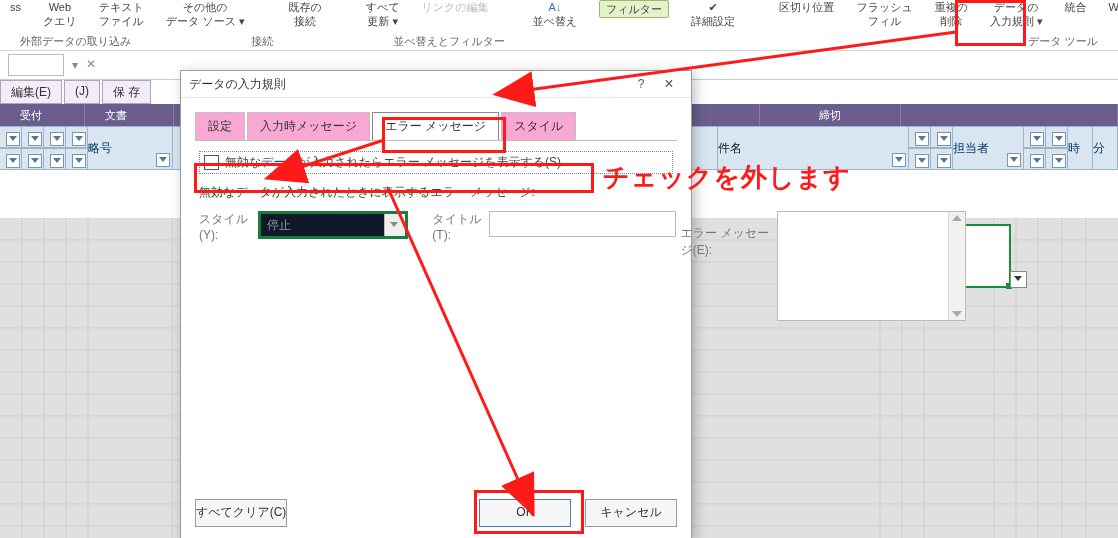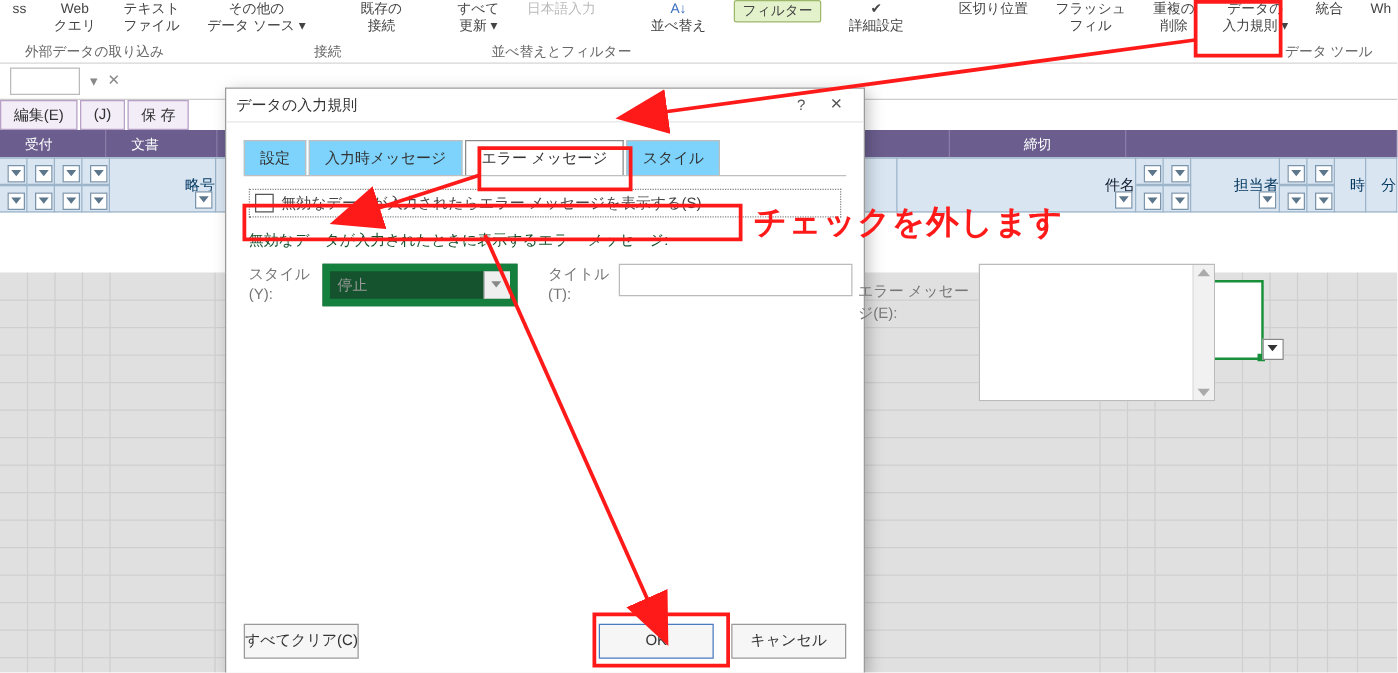--- a/index.html
+++ b/index.html
@@ -19,50 +19,50 @@
   .fxrow .x{width:16px;height:16px;color:#888}
   
   .toolstrip{display:flex;height:24px;align-items:stretch}
   .toolstrip .tb{border:1px solid #b6a0c5;background:#f3edf8;padding:3px 10px;font-size:12px;margin-right:2px}
   .toolstrip .tb:first-child{border-left-width:1px}
   
   .purplebar{position:relative;height:22px;background:#6b5e8e;color:#fff;display:flex;align-items:stretch;font-size:11px}
   .purplebar .seg{border-right:1px solid #8a7ba8;display:flex;align-items:center;padding:0 20px}
   
   .colhdr{position:relative;display:flex;height:44px;background:#d9e6f2}
-  .colhdr .cell{border:1px solid #9cb4c9;border-left:0;display:flex;align-items:center;justify-content:flex-end;position:relative;font-size:12px;color:#073a63}
+  .colhdr .cell{border:1px solid #9cb4c9;border-left:0;display:flex;align-items:center;justify-content:flex-start;position:relative;font-size:12px;color:#073a63}
   .colhdr .drop{position:absolute;bottom:2px;right:2px;width:12px;height:12px;border:1px solid #7a94ab;background:#fff}
   .colhdr .drop::after{content:"";position:absolute;left:2px;top:3px;border-left:4px solid transparent;border-right:4px solid transparent;border-top:5px solid #5c768c}
   .mini{display:flex;flex-direction:column;width:22px}
   .mini .m{flex:1;border:1px solid #9cb4c9;border-left:0;position:relative}
   .mini .m .drop{bottom:1px;right:1px}
   
   .grid{position:absolute;left:0;right:0;top:196px;bottom:0;background:#e0e0e0}
   
   .selcell{position:absolute;border:2px solid #1a8f3a;background:#fff}
   .selcell .handle{position:absolute;right:-3px;bottom:-3px;width:6px;height:6px;background:#1a8f3a}
   .selcell .cdrop{position:absolute;right:-18px;bottom:-2px;width:15px;height:15px;border:1px solid #888;background:#fff}
   .selcell .cdrop::after{content:"";position:absolute;left:3px;top:4px;border-left:4px solid transparent;border-right:4px solid transparent;border-top:5px solid #333}
   
   .dlg{position:absolute;left:180px;top:70px;width:510px;height:468px;background:#fff;border:1px solid #9b9b9b;box-shadow:3px 3px 12px rgba(0,0,0,.25)}
   .dlg .titlebar{height:26px;display:flex;align-items:center;padding:0 8px;font-size:12px;color:#333;border-bottom:1px solid #e6e6e6}
   .dlg .titlebar .sp{flex:1}
   .dlg .titlebar .tb-btn{width:28px;text-align:center;color:#555;}
   .tabs{display:flex;padding:14px 14px 0 14px;gap:2px}
-  .tabs .tab{border:1px solid #bfbfbf;border-bottom:0;background:#7dd3fc;padding:5px 12px;font-size:12px;color:#333}
+  .tabs .tab{border:1px solid #bfbfbf;border-bottom:0;background:#f9a8d4;padding:5px 12px;font-size:12px;color:#333}
   .tabs .tab.active{background:#fff;border-color:#8a8a8a}
   .tabs-underline{height:1px;background:#bfbfbf;margin:0 14px}
   .dlg-body{padding:10px 18px;color:#444}
   .chkrow{display:flex;align-items:center;gap:6px;padding:2px 4px}
   .chk{width:13px;height:13px;border:1px solid #555;background:#fff}
   .section-lbl{margin-top:10px;color:#14532d}
   .frm-row{display:flex;gap:24px;margin-top:10px}
   .col{display:flex;flex-direction:row;gap:4px}
   .lbl{color:#777}
-  .combo{display:flex;width:180px;height:22px;border:6px solid #15803d;background:#14532d;color:#999}
+  .combo{display:flex;width:180px;height:22px;border:3px solid #15803d;background:#0f172a;color:#999}
   .combo .cv{flex:1;padding:3px 6px}
   .combo .cb{width:20px;border-left:1px solid #bbb;background:#efefef;position:relative}
   .combo .cb::after{content:"";position:absolute;left:5px;top:8px;border-left:4px solid transparent;border-right:4px solid transparent;border-top:5px solid #888}
   .txt{width:230px;height:20px;border:1px solid #bbb;background:#fff;color:#999;padding:2px 4px}
   .ta{width:242px;height:108px;border:1px solid #bbb;background:#fff;position:relative}
   .ta .sb{position:absolute;right:0;top:0;width:16px;bottom:0;background:#f1f1f1;border-left:1px solid #ddd}
   .ta .sb::before,.ta .sb::after{content:"";position:absolute;left:3px;border-left:5px solid transparent;border-right:5px solid transparent}
   .ta .sb::before{top:3px;border-bottom:6px solid #aaa}
   .ta .sb::after{bottom:3px;border-top:6px solid #aaa}
   .btnrow{position:absolute;left:0;right:0;bottom:12px;display:flex;align-items:center;padding:0 14px;gap:14px}
@@ -102,21 +102,21 @@
     <div class="rbtn">
         <span>既存の</span>
         <span>接続</span>
       </div>
     <div class="sep"></div>
     <div class="rbtn">
         <span>すべて</span>
         <span>更新 ▾</span>
       </div>
     <div class="rbtn" style="color:#bbb">
-        <span>日本語入力</span>
+        <span>リンクの編集</span>
       </div>
     <div class="sep"></div>
     <div class="rbtn">
         <span style="color:#3a6fbf">A↓</span>
         <span>並べ替え</span>
       </div>
     <div class="rbtn">
         <span class="filter-pill">フィルター</span>
       </div>
     <div class="rbtn">

